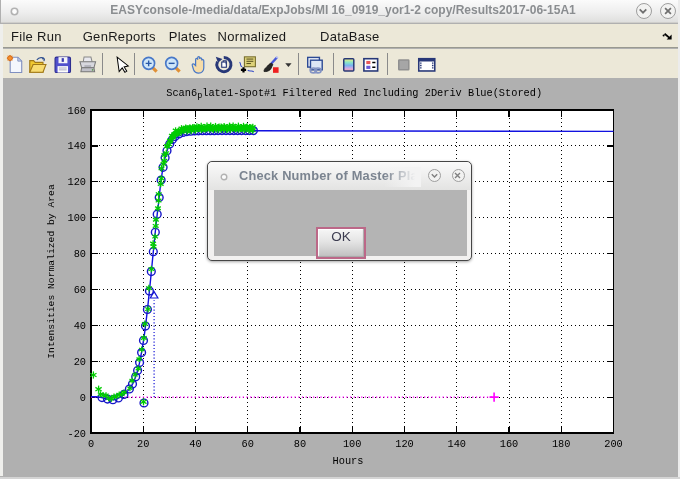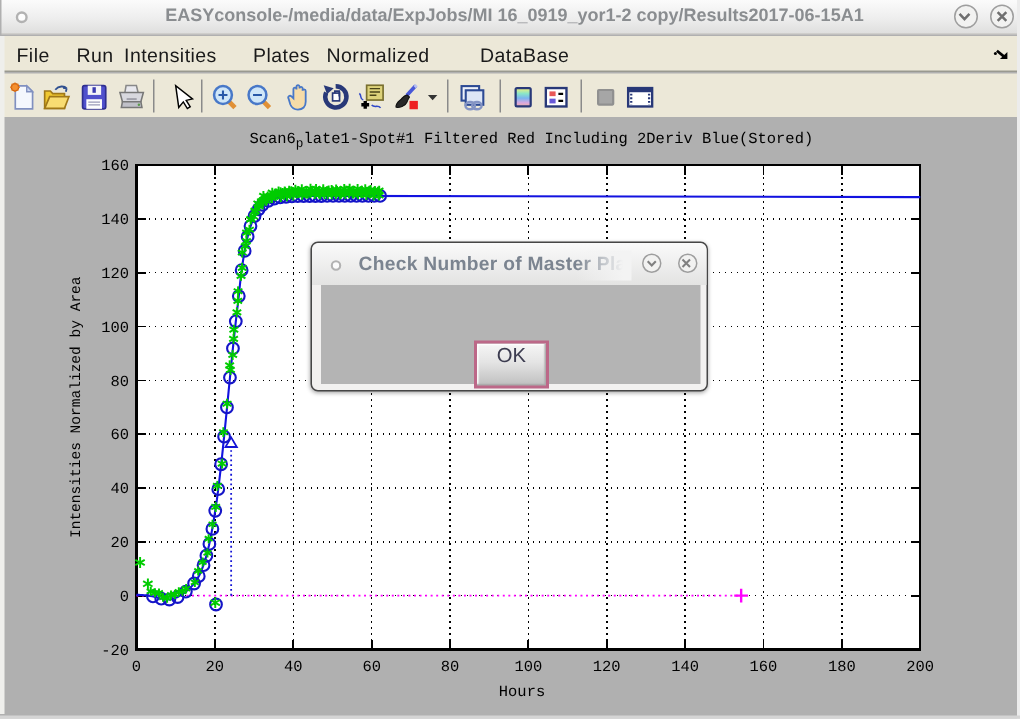--- a/index.html
+++ b/index.html
@@ -835,22 +835,22 @@
       </svg>
     </div>
  <div class="wbtn" style="left:659px">
       <svg width="16" height="16" viewBox="0 0 16 16" style="left:-1.2px;top:-1.2px">
         <path d="M 5.1 5.1 L 10.9 10.9 M 10.9 5.1 L 5.1 10.9" fill="none" stroke="#6f6f6f" stroke-width="1.7"></path>
       </svg>
     </div>
 </div>
 <div id="menubar">
     <span style="position:absolute;left:11px;top:4.5px">File</span>
-    <span style="position:absolute;left:51px;top:4.5px">Run</span>
-    <span style="position:absolute;left:82.7px;top:4.5px">Intensities</span>
+    <span style="position:absolute;left:37px;top:4.5px">Run</span>
+    <span style="position:absolute;left:82.7px;top:4.5px">GenReports</span>
     <span style="position:absolute;left:168.7px;top:4.5px">Plates</span>
     <span style="position:absolute;left:217.6px;top:4.5px">Normalized</span>
     <span style="position:absolute;left:320px;top:4.5px">DataBase</span>
  <svg style="position:absolute;left:662px;top:8px" width="12" height="10" viewBox="0 0 12 10">
       <circle cx="1.6" cy="3.6" r="1" fill="#000"></circle>
       <path d="M 2.6 1.8 L 7.2 5.6" stroke="#000" stroke-width="1.8"></path>
       <path d="M 9.6 2.6 L 9.6 7.4 L 4.6 7.4 Z" fill="#000"></path>
     </svg>
 </div>
 <div id="toolbar">

